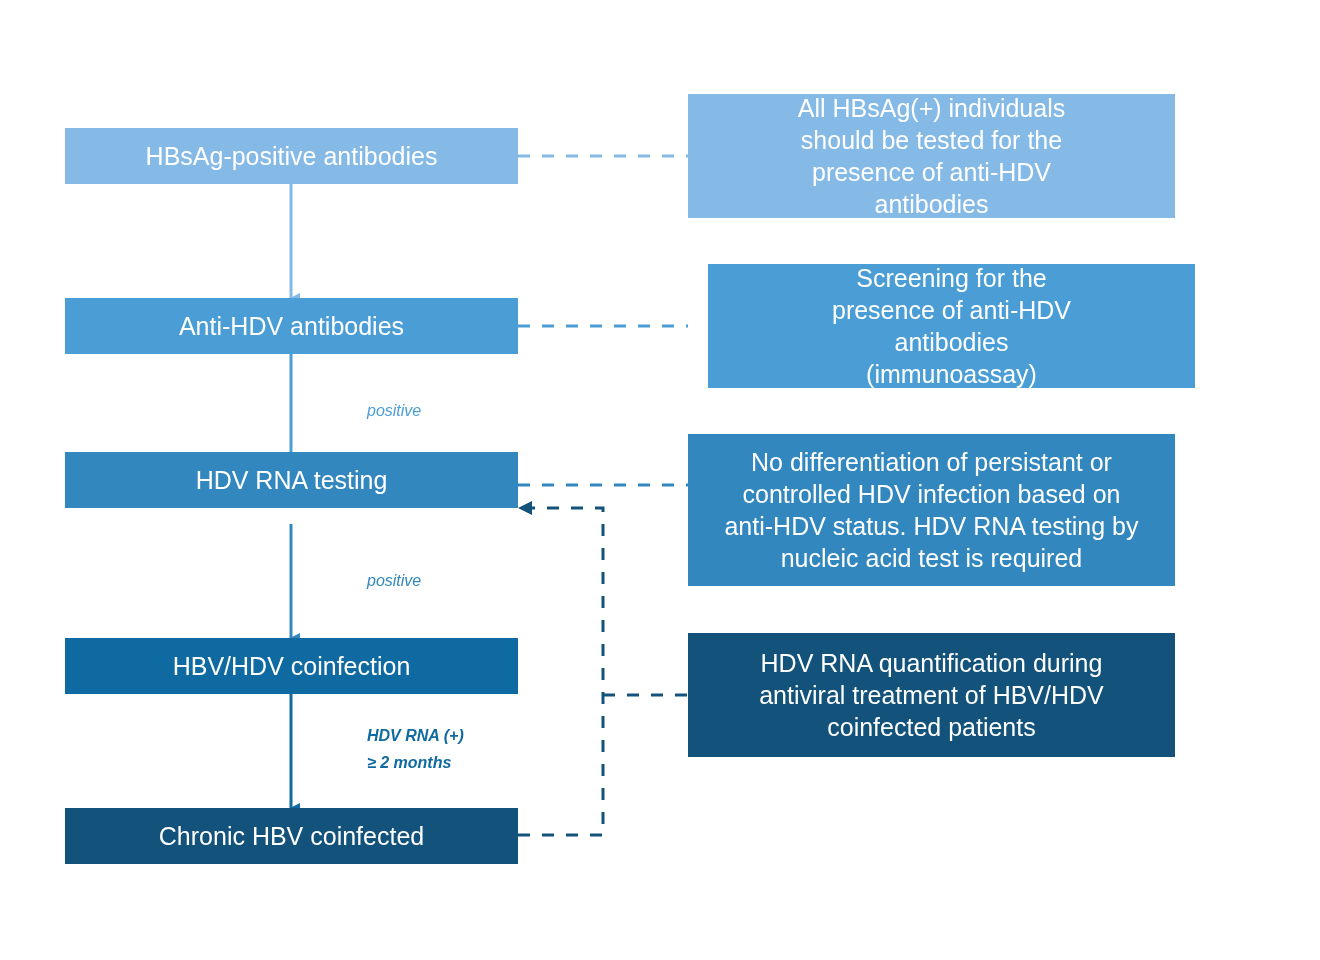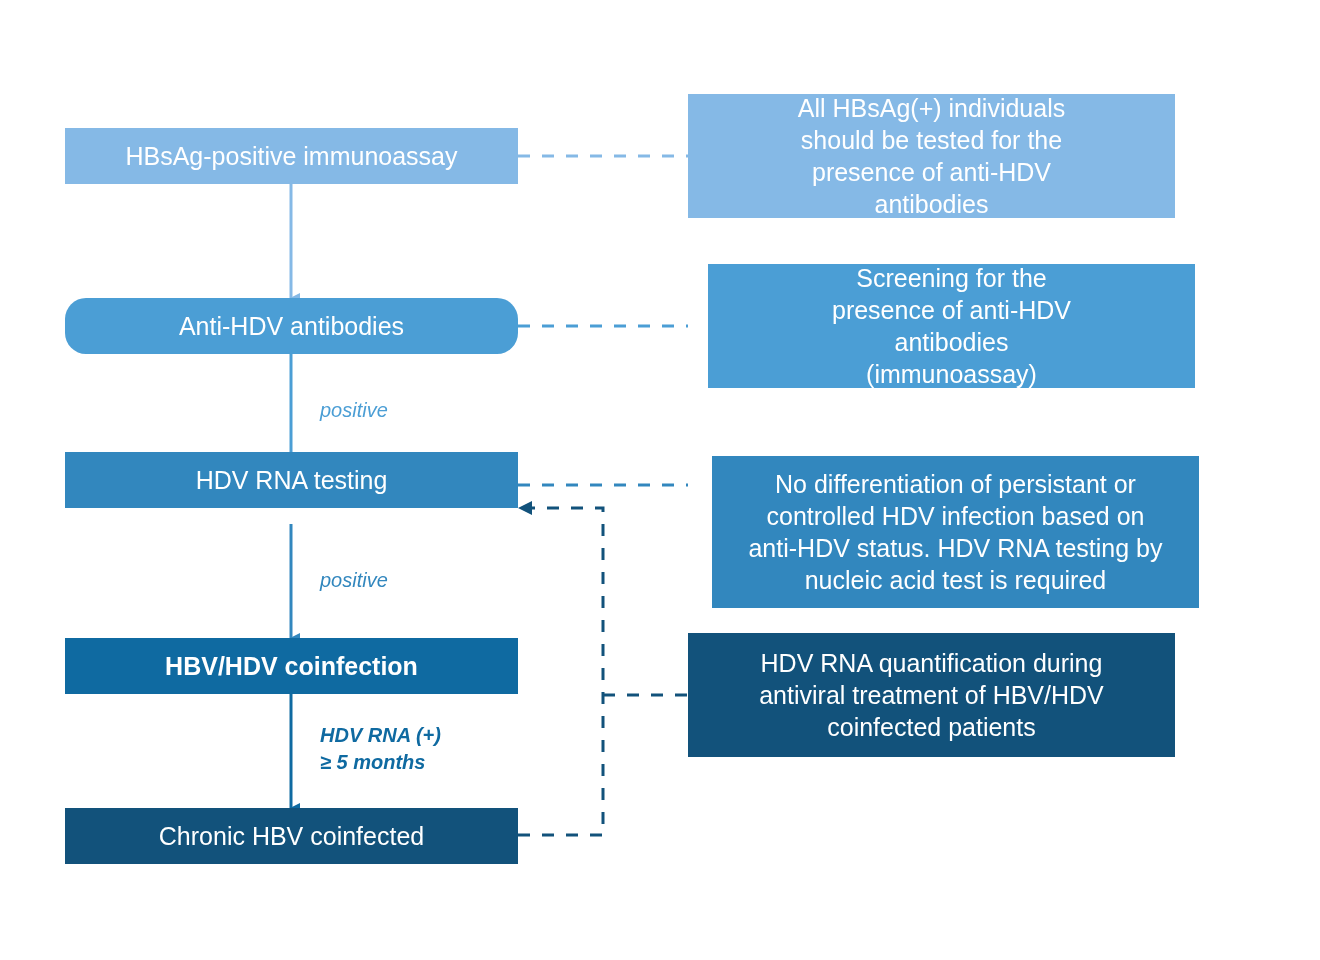--- a/index.html
+++ b/index.html
@@ -2,22 +2,22 @@
 <html><head>
 <meta charset="utf-8">
 <style>
   html, body { margin:0; padding:0; background:#ffffff; }
   body { width:1320px; height:960px; position:relative; overflow:hidden;
          font-family:"Liberation Sans", "DejaVu Sans", sans-serif; }
   .box { position:absolute; color:#ffffff; display:flex; align-items:center; justify-content:center;
          text-align:center; box-sizing:border-box; }
   .left { left:65px; width:453px; height:56px; font-size:25px; }
   .right { left:688px; width:487px; font-size:25px; line-height:32px; padding:0 20px; }
-  .bold { font-weight:bold;justify-content:center; }
-  .label { position:absolute; font-style:italic; font-size:20px; line-height:27px; }
+  .bold { font-weight:normal;justify-content:center; }
+  .label { position:absolute; font-style:italic; font-size:16px; line-height:27px;margin-left:47px; }
   svg { position:absolute; left:0; top:0; }
 </style>
 </head>
 <body>
 
 <svg width="1320" height="960">
   <defs>
     <marker id="a1" markerWidth="10" markerHeight="10" refX="5" refY="9" orient="auto" markerUnits="userSpaceOnUse">
         <path d="M0,0 L10,0 L5,10 z" fill="#85b9e6"></path>
       </marker>
@@ -38,46 +38,46 @@
 
   <line x1="518" y1="156" x2="688" y2="156" stroke="#85b9e6" stroke-width="3" stroke-dasharray="12,12"></line>
   <line x1="518" y1="326" x2="688" y2="326" stroke="#4b9ed5" stroke-width="3" stroke-dasharray="12,12"></line>
   <line x1="518" y1="485" x2="688" y2="485" stroke="#3287be" stroke-width="3" stroke-dasharray="12,12"></line>
   <polyline points="518,835 603,835 603,508 532,508" fill="none" stroke="#12527b" stroke-width="3" stroke-dasharray="12,12"></polyline>
   <path d="M518,508 L532,501 L532,515 z" fill="#12527b"></path>
   <line x1="603" y1="695" x2="688" y2="695" stroke="#12527b" stroke-width="3" stroke-dasharray="12,12"></line>
 </svg>
 
 <div class="box left" style="top:128px;background:#85b9e6;">
-    <span>HBsAg-positive immunoassay</span>
+    <span>HBsAg-positive antibodies</span>
   </div>
-<div class="box left" style="top:298px;background:#4b9ed5;border-radius:21px;">
+<div class="box left" style="top:298px;background:#4b9ed5;">
     <span>Anti-HDV antibodies</span>
   </div>
 <div class="box left" style="top:452px;background:#3287be;">
     <span>HDV RNA testing</span>
   </div>
 <div class="box left bold" style="top:638px;background:#0f6aa1;">
     <span>HBV/HDV coinfection</span>
   </div>
 <div class="box left" style="top:808px;background:#12527b;">
     <span>Chronic HBV coinfected</span>
   </div>
 
 <div class="label" style="left:320px;top:397px;color:#4b9ed5;"><span>positive</span></div>
 <div class="label" style="left:320px;top:567px;color:#3287be;"><span>positive</span></div>
 <div class="label" style="left:320px;top:722px;color:#0f6aa1;font-weight:bold;">
   <div>HDV RNA (+)</div>
-  <div>≥ 5 months</div>
+  <div>≥ 2 months</div>
 </div>
 
 <div class="box right" style="top:94px;height:124px;background:#85b9e6;padding:0 90px;">
     <span>All HBsAg(+) individuals should be tested for the presence of anti-HDV antibodies</span>
   </div>
 <div class="box right" style="top:264px;height:124px;background:#4b9ed5;padding:0 100px;margin-left:20px;">
     <span>Screening for the presence of anti-HDV antibodies (immunoassay)</span>
   </div>
-<div class="box right" style="top:456px;height:152px;background:#3287be;padding:0 28px;margin-left:24px;">
+<div class="box right" style="top:434px;height:152px;background:#3287be;padding:0 28px;">
     <span>No differentiation of persistant or controlled HDV infection based on anti-HDV status. HDV RNA testing by nucleic acid test is required</span>
   </div>
 <div class="box right" style="top:633px;height:124px;background:#12527b;padding:0 52px;">
     <span>HDV RNA quantification during antiviral treatment of HBV/HDV coinfected patients</span>
   </div>
 
 </body></html>

